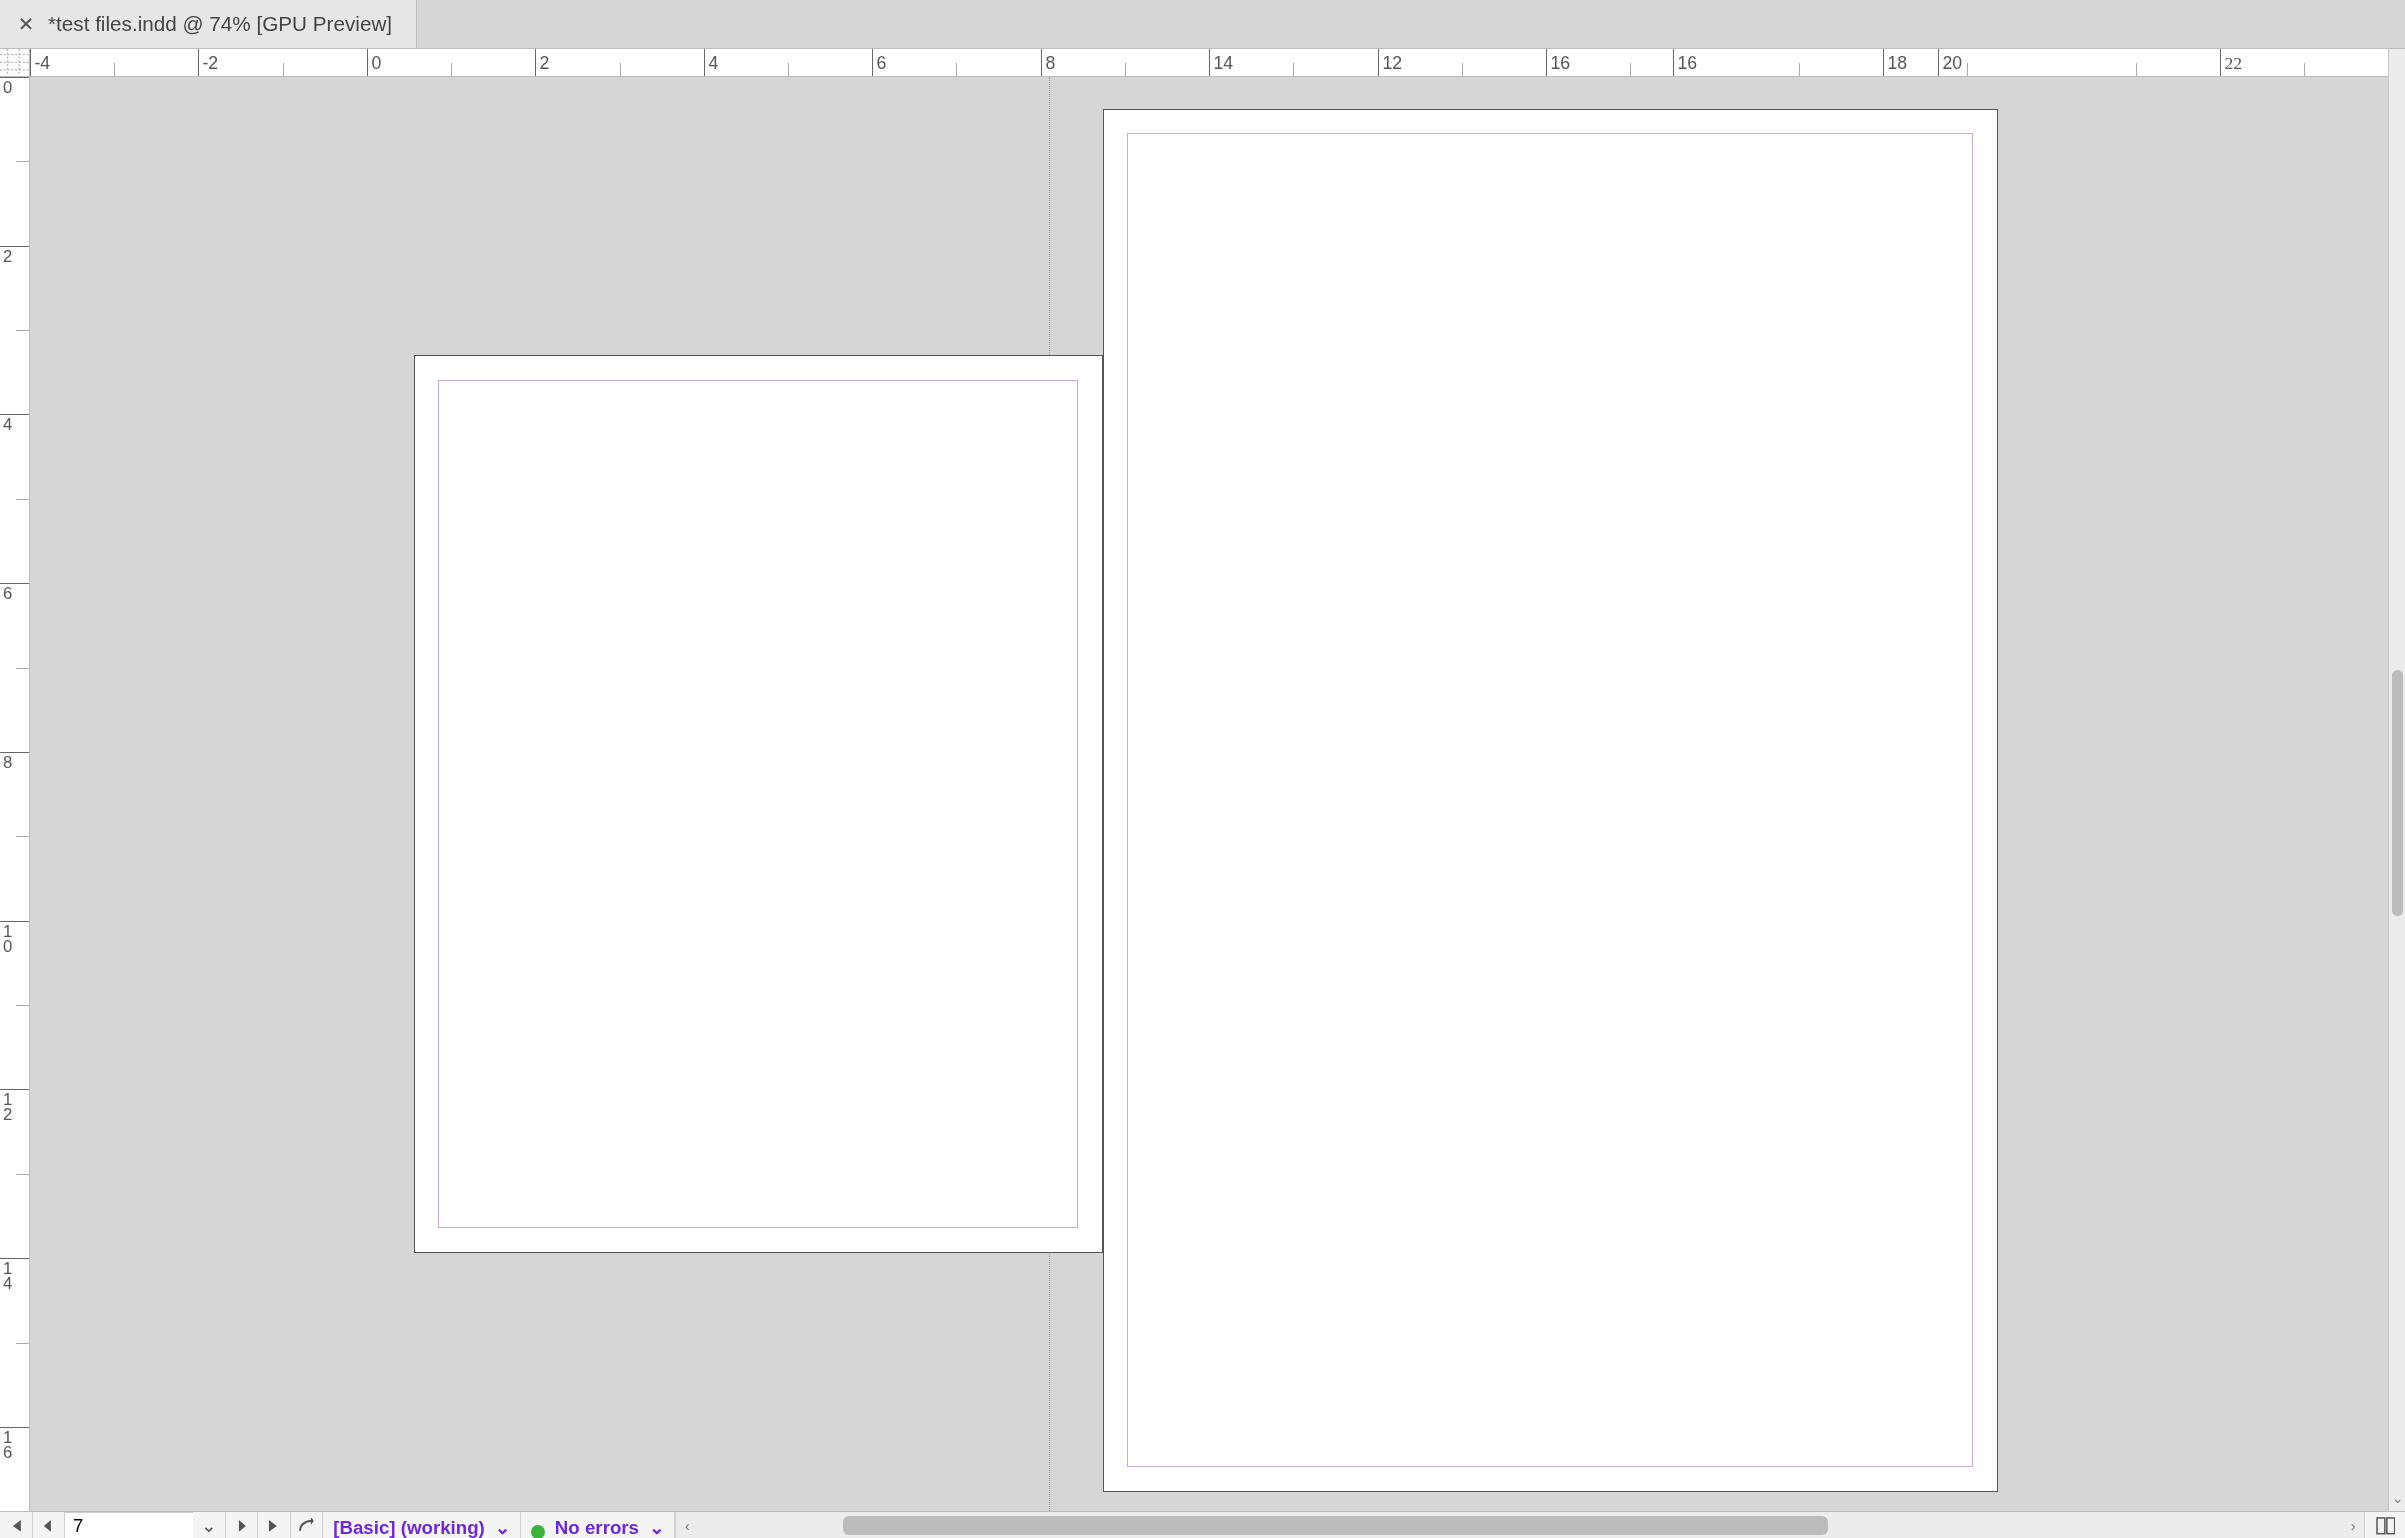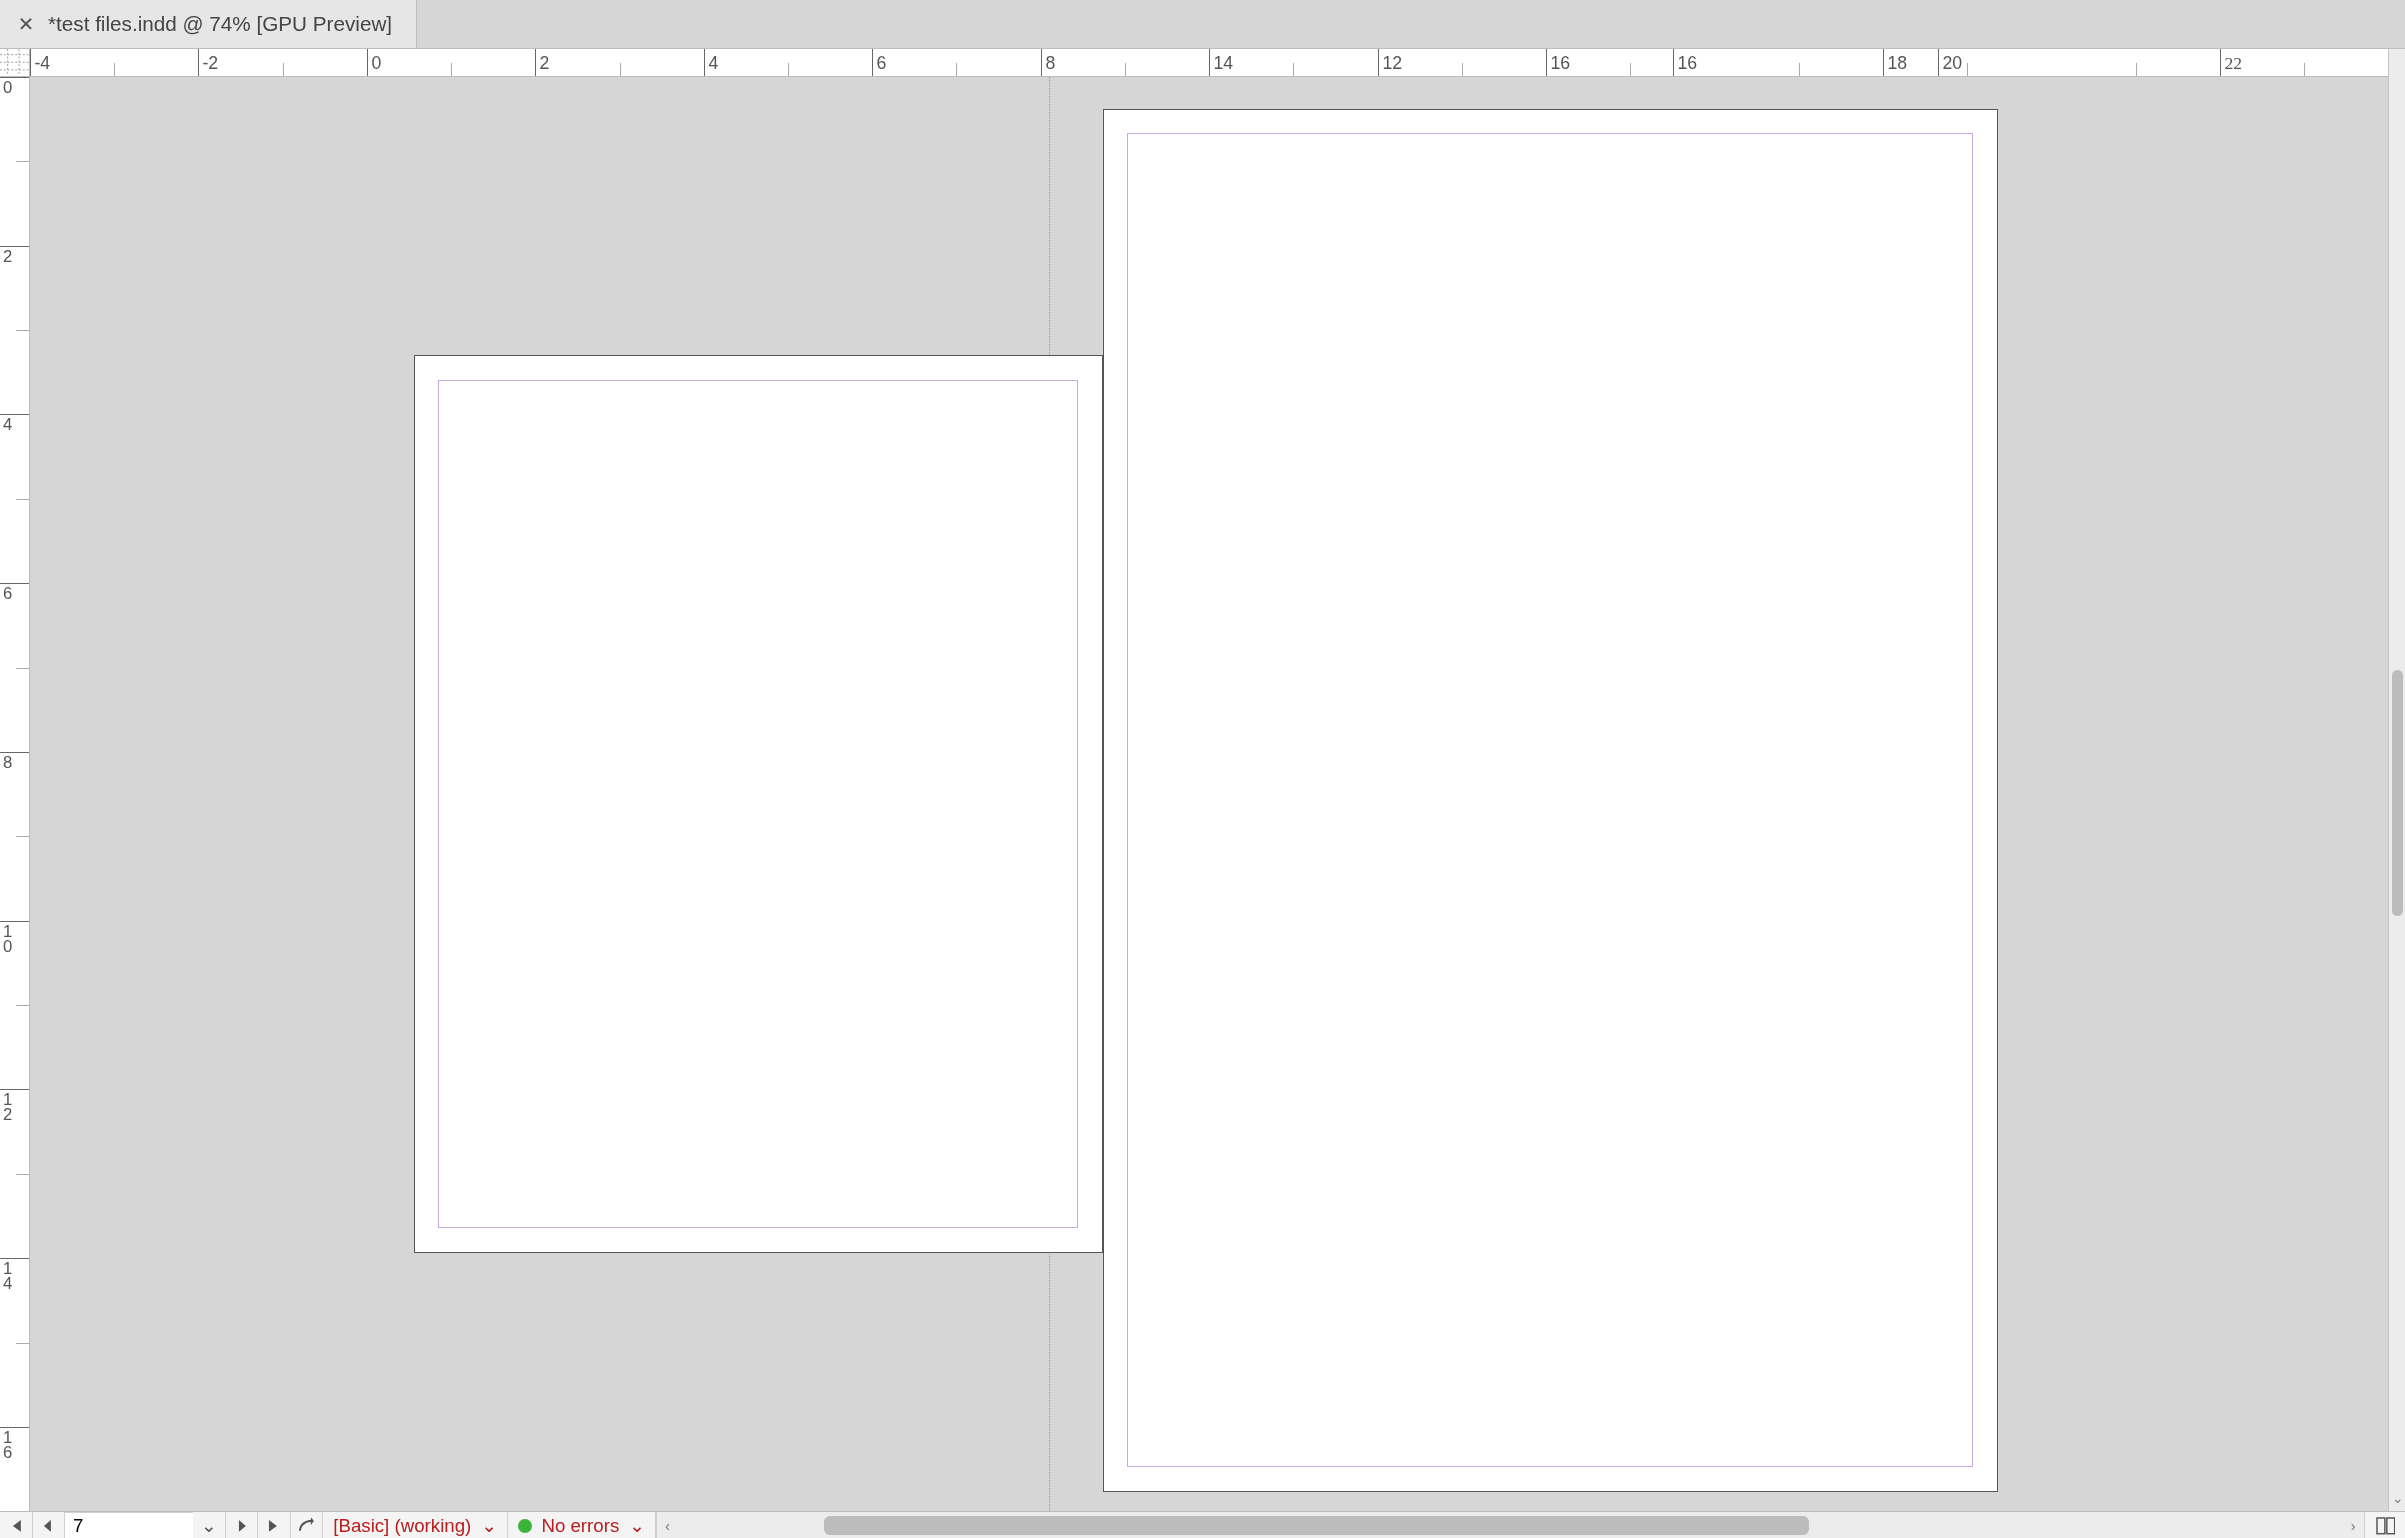--- a/index.html
+++ b/index.html
@@ -166,26 +166,27 @@
     display:flex; align-items:center;
     border:0; background:#fff;
     padding:0 7.9px;
     width:128px;
     font-size:18.7px;
     outline:none;
     border-top:1px solid #d0d0d0;
     border-bottom:1px solid #d0d0d0;
   }
   .sb-combo {
-    display:flex; align-items:center;
+    display:flex; align-items:flex-end;
     padding:0 9.9px;
     border-right:1px solid #d0d0d0;
     gap:9.9px;
     cursor:pointer;
-    color:#b91c1c;
+    color:#6d28d9;
+    font-weight:bold;
   }
   .err-dot {
     width:13.8px; height:13.8px; border-radius:50%;
     background:#3cb43c;
   }
   .hscroll {
     flex:1;
     position:relative;
     background:#ececec;
     border-left:1px solid #d0d0d0;

